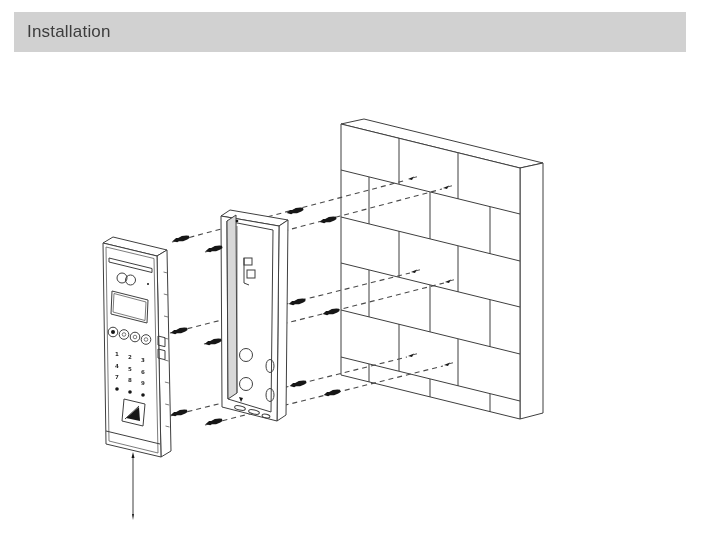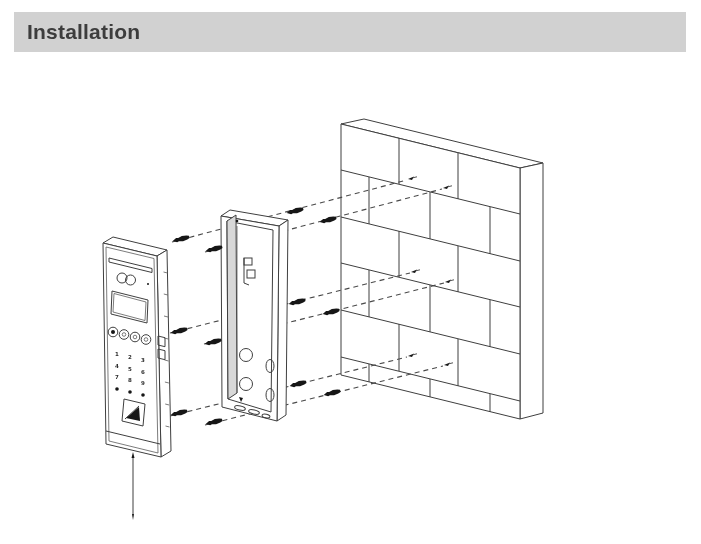--- a/index.html
+++ b/index.html
@@ -1,20 +1,20 @@
 <!DOCTYPE html>
 <html><head>
 <meta charset="utf-8">
 <style>
   html,body{margin:0;padding:0;background:#ffffff;}
   body{width:701px;height:544px;position:relative;overflow:hidden;
        font-family:"Liberation Sans", sans-serif;}
   .header-bar{position:absolute;left:14px;top:12px;width:672px;height:40px;
       background:#d1d1d1;display:flex;align-items:center;}
-  .header-bar .title{font-size:21px;font-weight:700;color:#3d3d3d;padding-left:13px;
+  .header-bar .title{font-size:17px;font-weight:400;color:#3d3d3d;padding-left:13px;
       letter-spacing:.2px;}
   svg{position:absolute;left:0;top:0;}
   .ln{stroke:#3f3f3f;stroke-width:1;fill:none;}
   .face{stroke:#3f3f3f;stroke-width:1;fill:#ffffff;}
   .shade{stroke:#3f3f3f;stroke-width:1;fill:#d8d8d8;}
   .thin{stroke:#5a5a5a;stroke-width:0.8;fill:none;}
   .dash{stroke:#4a4a4a;stroke-width:1.1;fill:none;stroke-dasharray:5 4;}
   .dark{fill:#161616;stroke:none;}
   .digit{font-family:"DejaVu Sans", sans-serif;font-size:5.5px;font-weight:700;fill:#2e2e2e;
       text-anchor:middle;}

